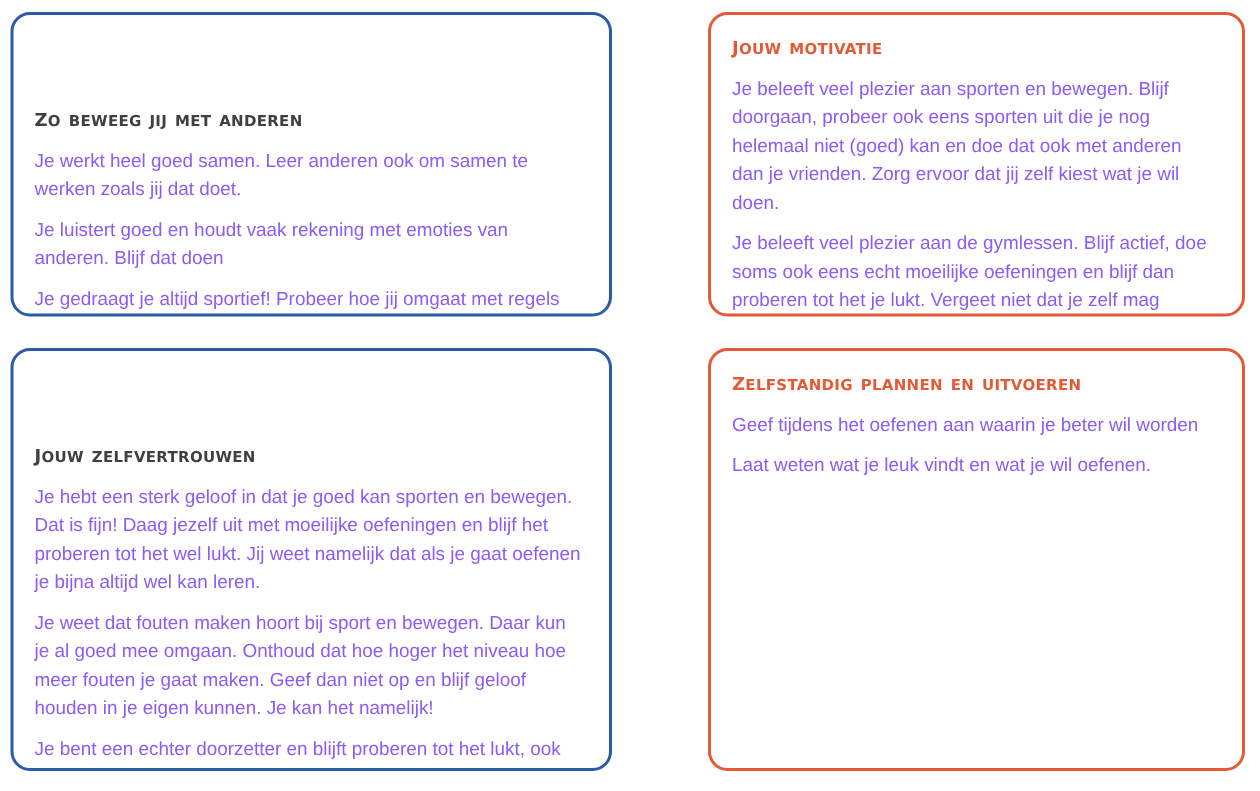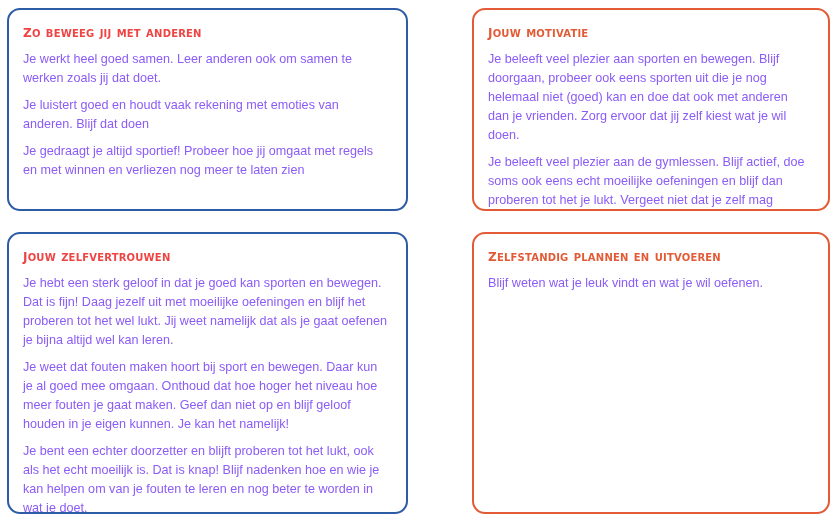--- a/index.html
+++ b/index.html
@@ -48,21 +48,21 @@
     letter-spacing: 0.2px;
     font-variant: small-caps;
     text-transform: lowercase;
     color: #2d5ca6;
     white-space: nowrap;
   }
   
   .card-title::first-letter {
     font-size: 17.5px;
   }
-  .accent-blue   .card-title { color: #ef4444; }
+  .accent-blue   .card-title { color: #404040; margin-top: 48px; }
   .accent-orange .card-title { color: #e35b36; }
 
   .card-body {
     color: #8b5cf6;
     font-size: 12.6px;
     line-height: 19px;
   }
   .card-body p {
     margin: 0 0 8px 0;
   }
@@ -97,17 +97,18 @@
     <div class="card-body">
       <p>Je hebt een sterk geloof in dat je goed kan sporten en bewegen. Dat is fijn! Daag jezelf uit met moeilijke oefeningen en blijf het proberen tot het wel lukt. Jij weet namelijk dat als je gaat oefenen je bijna altijd wel kan leren.</p>
       <p>Je weet dat fouten maken hoort bij sport en bewegen. Daar kun je al goed mee omgaan. Onthoud dat hoe hoger het niveau hoe meer fouten je gaat maken. Geef dan niet op en blijf geloof houden in je eigen kunnen. Je kan het namelijk!</p>
       <p>Je bent een echter doorzetter en blijft proberen tot het lukt, ook als het echt moeilijk is. Dat is knap! Blijf nadenken hoe en wie je kan helpen om van je fouten te leren en nog beter te worden in wat je doet.</p>
     </div>
   </section>
 
   <section class="card accent-orange">
     <h2 class="card-title">Zelfstandig plannen en uitvoeren</h2>
     <div class="card-body">
-      <p>Blijf weten wat je leuk vindt en wat je wil oefenen.</p>
+      <p>Geef tijdens het oefenen aan waarin je beter wil worden</p>
+      <p>Laat weten wat je leuk vindt en wat je wil oefenen.</p>
     </div>
   </section>
 
 </div>
 
 </body></html>

